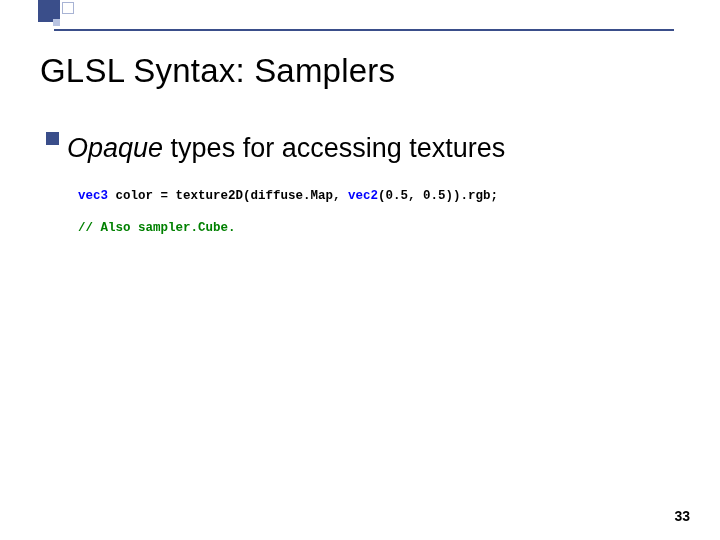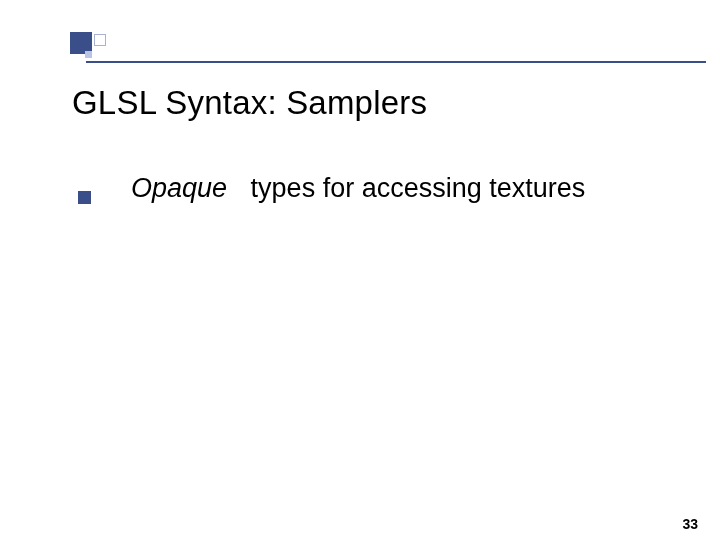--- a/index.html
+++ b/index.html
@@ -1,15 +1,15 @@
 <!DOCTYPE html>
 <html><head>
 <meta charset="utf-8">
 <style>
-  * { margin: 8px; padding: 0; box-sizing: border-box; }
+  * { margin: 0; padding: 0; box-sizing: border-box; }
   html, body { width: 720px; height: 540px; overflow: hidden; }
   body {
     background: #ffffff;
     font-family: Arial, Helvetica, sans-serif;
     position: relative;
   }
   .corner-deco {
     position: absolute;
     top: 0;
     left: 0;
@@ -57,22 +57,22 @@
   }
   .title {
     font-size: 33px;
     font-weight: 400;
     color: #000;
     margin-bottom: 42px;
     letter-spacing: 0.2px;
   }
   .bullet-row {
     display: flex;
-    align-items: flex-end;
-    gap: 16px;
+    align-items: flex-start;
+    gap: 8px;
     margin-left: 6px;
     margin-bottom: 24px;
   }
   .bullet-sq {
     width: 13px;
     height: 13px;
     background: #3a4e8a;
     flex-shrink: 0;
   }
   .bullet-text {
@@ -115,16 +115,18 @@
   <h1 class="title">GLSL Syntax:  Samplers</h1>
 
   <div class="bullet-row">
     <div class="bullet-sq"></div>
     <div class="bullet-text">
       <span class="ital">Opaque</span><span> types for accessing textures</span>
     </div>
   </div>
 
   <div class="code-block">
+    <div class="code-line"><span class="kw-blue">vec3</span><span> color = </span><span>texture2</span><span>D(diffuse.Map, </span><span class="kw-blue">vec2</span><span>(0.5, 0.5)).</span><span>rgb;</span></div>
+    <div class="code-line"><span class="kw-green">// Also sampler.Cube.</span></div>
   </div>
 </div>
 
 <div class="page-num">33</div>
 
 </body></html>

